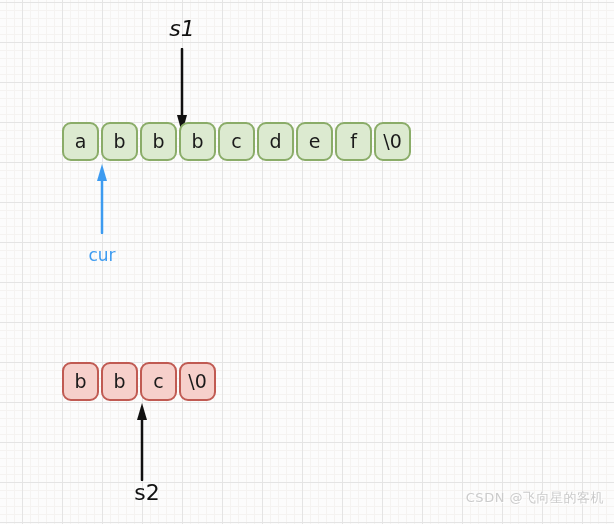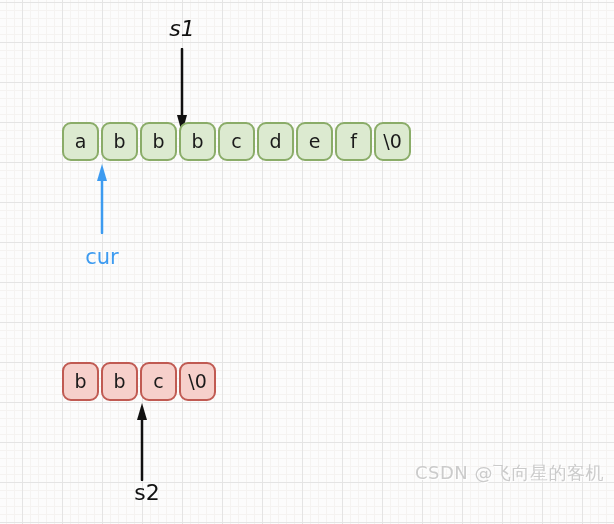--- a/index.html
+++ b/index.html
@@ -39,31 +39,31 @@
   .cell-red   { background: #f6d0cb; border-color: #c05a52; }
 
   .label {
     position: absolute;
     color: #111;
     text-align: center;
     white-space: nowrap;
   }
   #s1-label  { left: 167px; top: 16px;  width: 30px; font-size: 22px; font-style: italic; font-weight: 500; }
   #s2-label  { left: 132px; top: 480px; width: 30px; font-size: 22px; font-weight: 500; }
-  #cur-label { left: 79px;  top: 245px; width: 46px; font-size: 21px; color: #3d9bf0; }
+  #cur-label { left: 79px;  top: 245px; width: 46px; font-size: 17px; color: #3d9bf0; }
 
   .arrow { position: absolute; }
   #s1-arrow  { left: 174px; top: 48px;  }
   #cur-arrow { left: 94px;  top: 164px; }
   #s2-arrow  { left: 134px; top: 403px; }
 
   #watermark {
     position: absolute;
-    right: 10px; top: 461px;
-    font-size: 18px;
+    right: 10px; top: 489px;
+    font-size: 13px;
     color: #cbcbcb;
     text-shadow: 1px 1px 0 #ffffff;
     letter-spacing: 0.5px;
   }
 </style>
 </head>
 <body>
 
 <div id="canvas">
 

